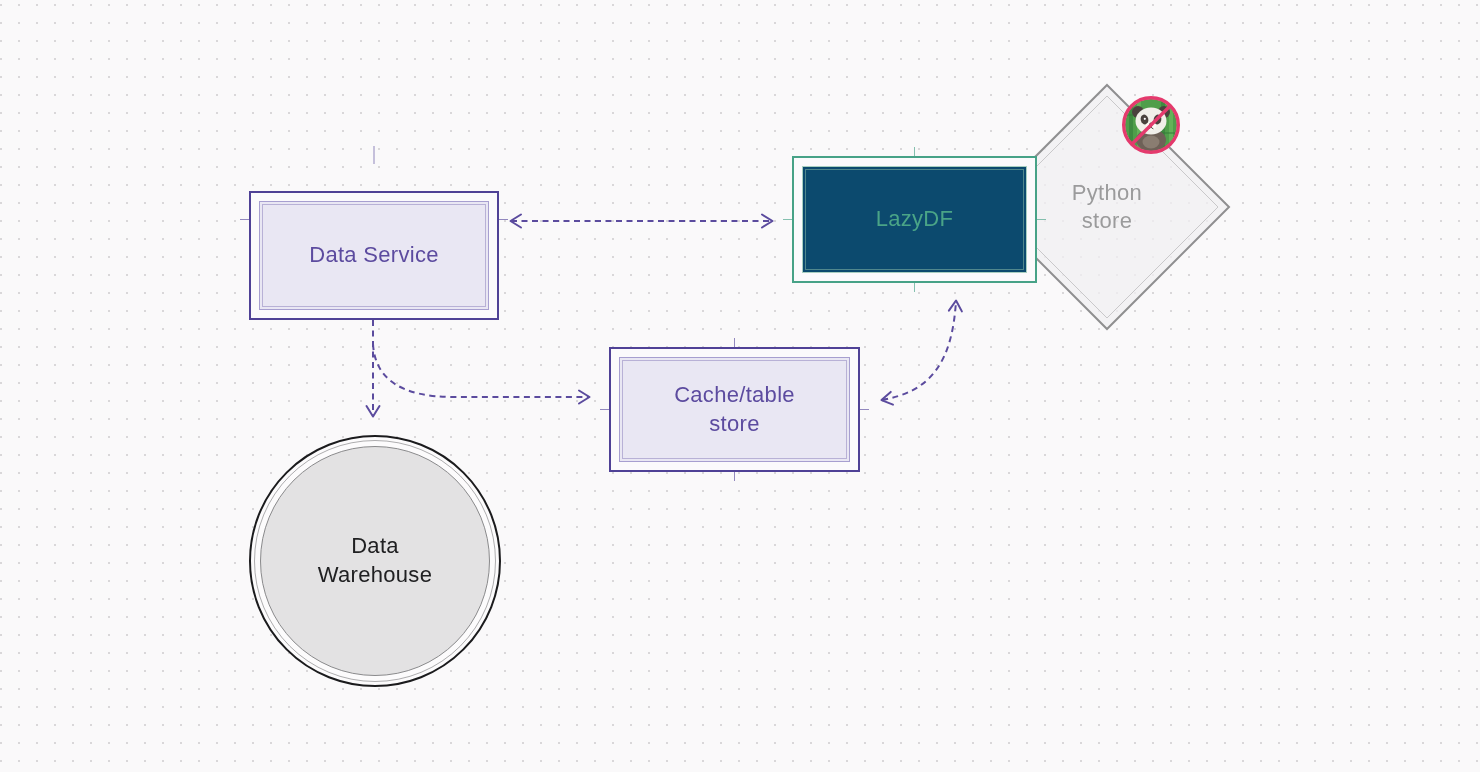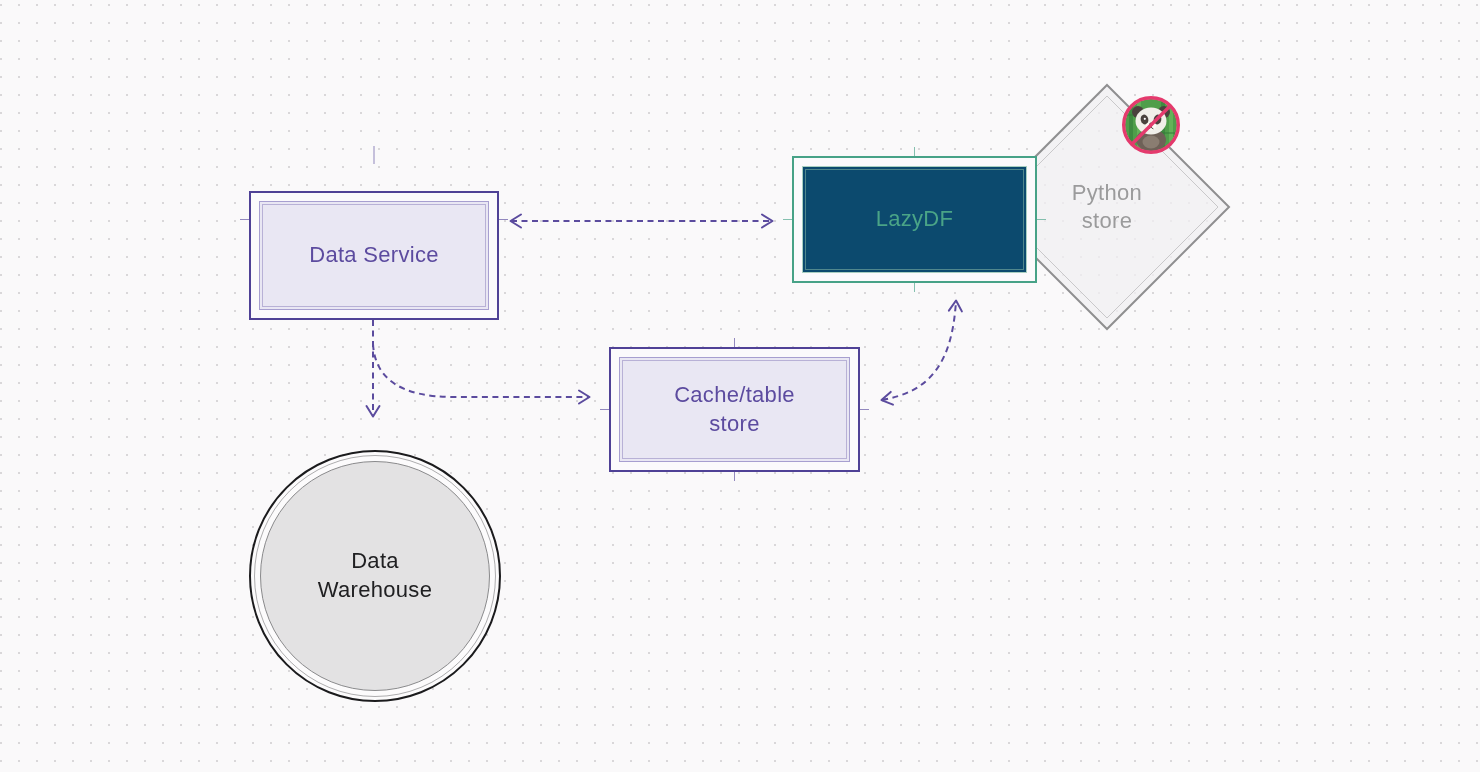--- a/index.html
+++ b/index.html
@@ -56,21 +56,21 @@
     pointer-events: none;
   }
   .node-rect.purple .inner::after { border: 1px solid rgba(143, 133, 190, 0.55); }
   .node-rect.green  .inner::after { border: 1px solid rgba(137, 186, 168, 0.55); }
 
   .node-label { max-width: 165px; }
 
   
   .node-circle {
     position: absolute;
-    left: 249px; top: 450px;
+    left: 249px; top: 435px;
     width: 252px; height: 252px;
     border-radius: 50%;
     border: 2.5px solid #1b1b1d;
     background: #fcfbfc;
     box-sizing: border-box;
   }
   .node-circle::before {
     content: "";
     position: absolute;
     inset: 3px;

